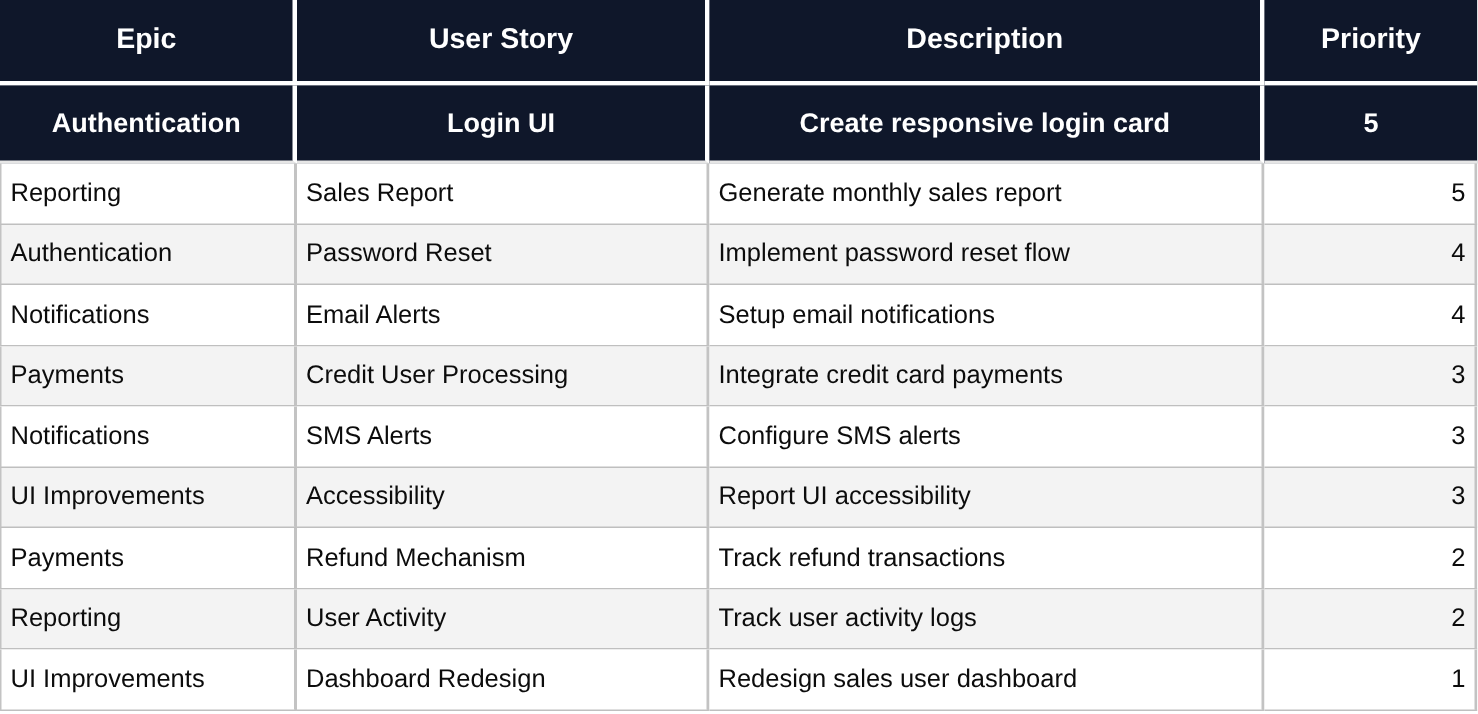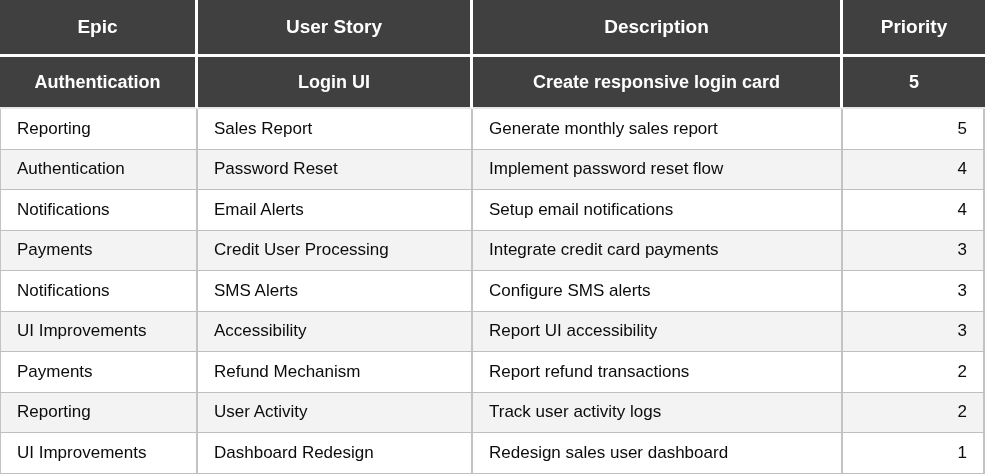--- a/index.html
+++ b/index.html
@@ -20,21 +20,21 @@
     table-layout: fixed;
   }
   col.c-epic        { width: 198px; }
   col.c-story       { width: 275px; }
   col.c-description { width: 370px; }
   col.c-priority    { width: 142px; }
 
   
   tr.header-row th,
   tr.featured-row td {
-    background: #404040;
+    background: #0f172a;
     color: #ffffff;
     font-weight: bold;
     text-align: center;
     vertical-align: middle;
     border-right: 3px solid #ffffff;
   }
   tr.header-row th:last-child,
   tr.featured-row td:last-child { border-right: none; }
 
   tr.header-row th {
@@ -48,21 +48,21 @@
     border-bottom: 2px solid #e6e6e6;
   }
 
   
   tr.data-row td {
     height: 40.5px;
     font-size: 17px;
     color: #0c0c0c;
     background: #ffffff;
     vertical-align: middle;
-    padding: 0 16px;
+    padding: 0 6px;
     border-right: 2px solid #c3c3c3;
     border-bottom: 1px solid #bfbfbf;
     overflow: hidden;
     white-space: nowrap;
   }
   tr.data-row td:first-child { border-left: 1px solid #c3c3c3; }
   
   tbody tr.data-row:nth-child(odd) td { background: #f3f3f3; }
 
   td.cell-priority, th.col-priority { text-align: right; padding-right: 10px; }
@@ -129,21 +129,21 @@
       </tr>
       <tr class="data-row">
         <td class="cell-epic">UI Improvements</td>
         <td class="cell-story">Accessibility</td>
         <td class="cell-description">Report UI accessibility</td>
         <td class="cell-priority">3</td>
       </tr>
       <tr class="data-row">
         <td class="cell-epic">Payments</td>
         <td class="cell-story">Refund Mechanism</td>
-        <td class="cell-description">Report refund transactions</td>
+        <td class="cell-description">Track refund transactions</td>
         <td class="cell-priority">2</td>
       </tr>
       <tr class="data-row">
         <td class="cell-epic">Reporting</td>
         <td class="cell-story">User Activity</td>
         <td class="cell-description">Track user activity logs</td>
         <td class="cell-priority">2</td>
       </tr>
       <tr class="data-row">
         <td class="cell-epic">UI Improvements</td>

